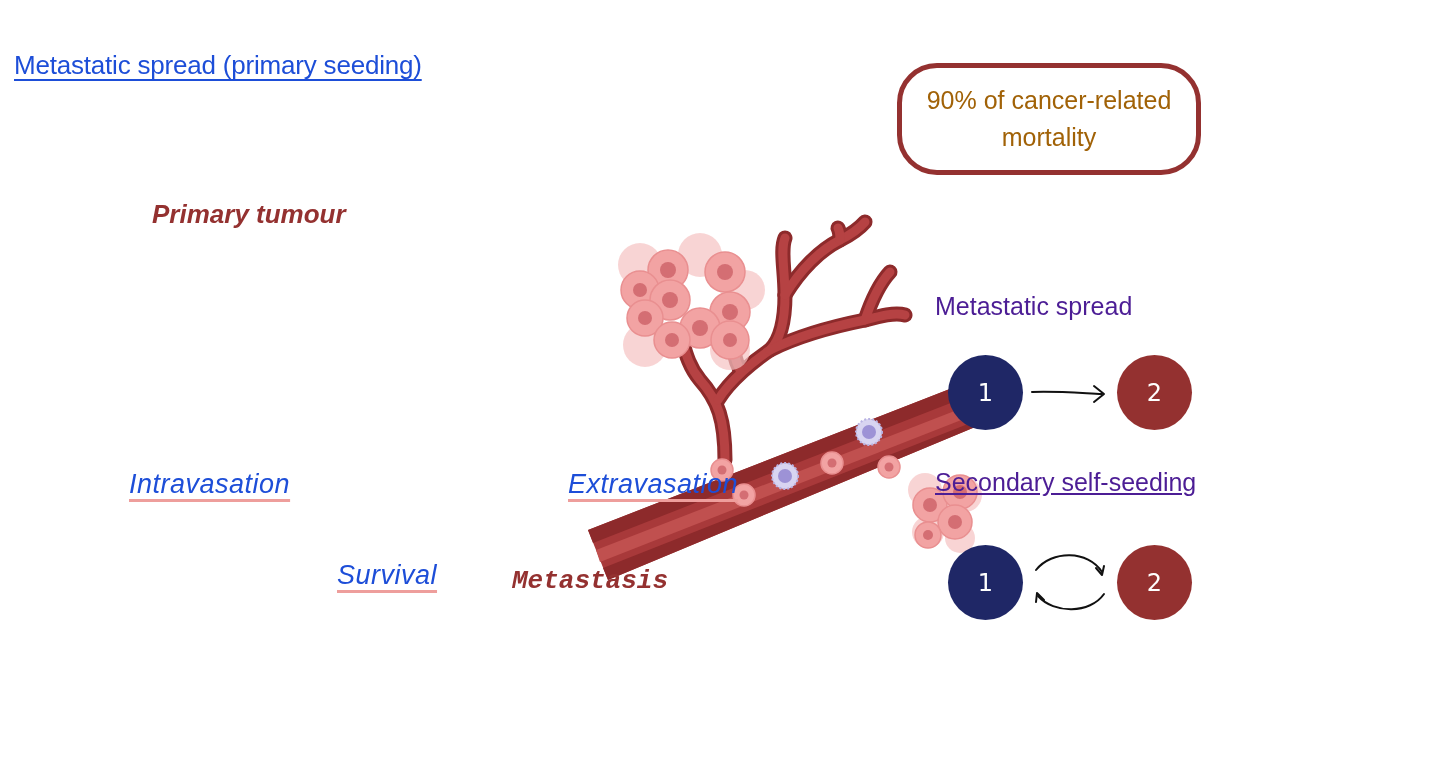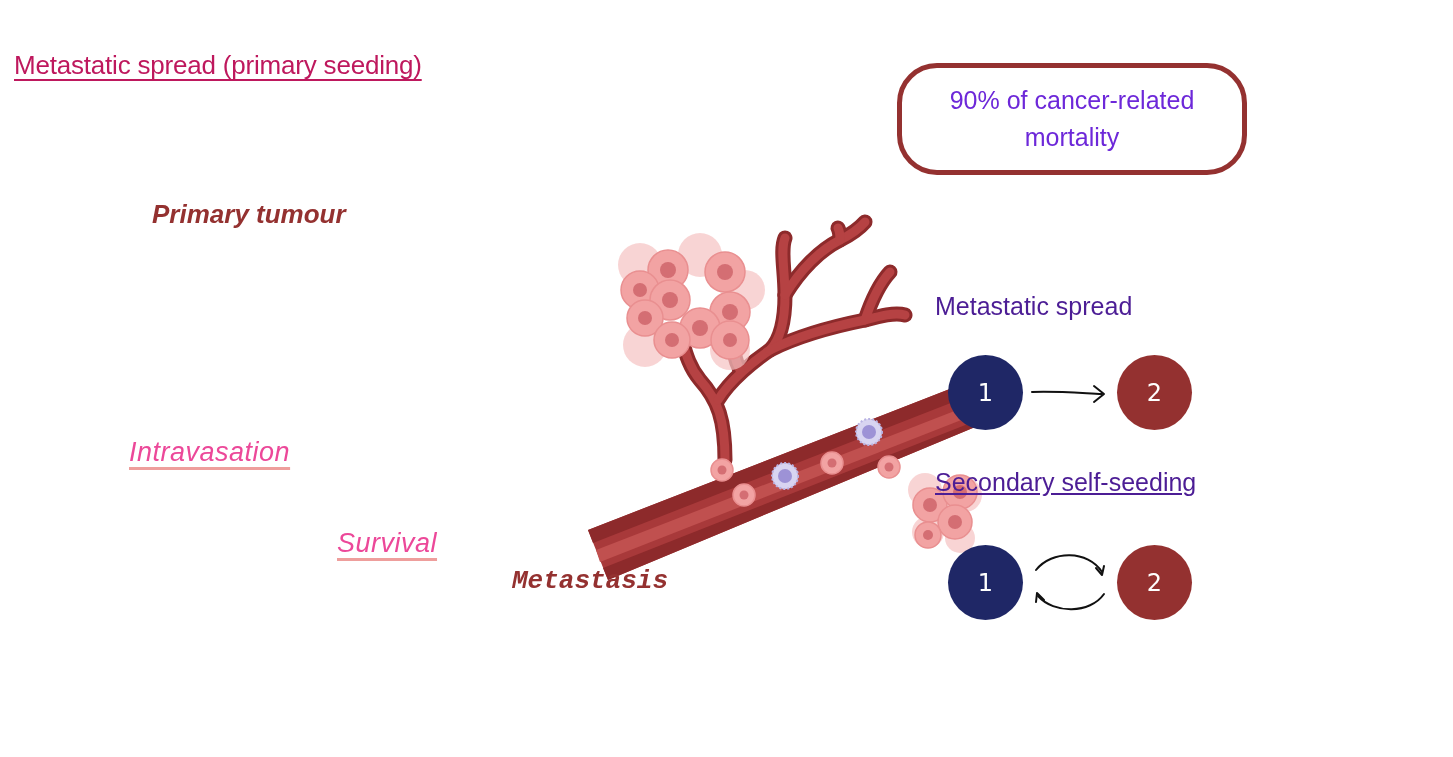--- a/index.html
+++ b/index.html
@@ -17,40 +17,40 @@
     }
     .abs { position: absolute; }
 
     .slide-title {
       left: 14px;
       top: 50px;
       font-size: 26px;
       text-decoration: underline;
       text-decoration-thickness: 2px;
       text-underline-offset: 5px;
-      color: #be185d;
+      color: #1d4ed8;
       white-space: nowrap;
       letter-spacing: -0.2px;
     }
 
     .mortality-box {
       left: 897px;
       top: 63px;
-      width: 350px;
+      width: 304px;
       height: 112px;
       border: 5px solid #943130;
       border-radius: 40px;
       box-sizing: border-box;
       display: flex;
       align-items: center;
       justify-content: center;
       text-align: center;
       font-size: 25px;
       line-height: 37px;
-      color: #6d28d9;
+      color: #a16207;
       padding: 0 20px;
     }
 
     .section-label {
       font-size: 25px;
       color: #4c1d95;
       white-space: nowrap;
     }
 
     .node {
@@ -69,29 +69,30 @@
     .node-secondary { background: #943130; }
 
     .illus-label-dark {
       color: #943130;
       font-weight: bold;
       font-style: italic;
       font-size: 26px;
       white-space: nowrap;
     }
     .illus-label-light {
-      color: #ec4899;
+      color: #1d4ed8;
       font-style: italic;
       font-size: 27px;
       text-decoration: underline;
       text-decoration-thickness: 3px;
       text-underline-offset: 6px;
       text-decoration-color: #ee9e9c;
       white-space: nowrap;
       letter-spacing: 0.5px;
+      margin-top: 32px;
     }
 
     svg { position: absolute; overflow: visible; }
   </style>
 </head>
 <body>
 
 <div class="abs slide-title">Metastatic spread (primary seeding)</div>
 
 <div class="abs mortality-box">
@@ -210,20 +211,21 @@
           <circle cx="560" cy="492" r="7"></circle>
         <circle cx="555" cy="522" r="7"></circle>
           <circle cx="528" cy="535" r="5"></circle>
       </g>
     </g>
   </svg>
 
   <div class="abs illus-label-dark" style="left:152px;top:199px;">Primary tumour</div>
   <div class="abs illus-label-light" style="left:129px;top:437px;">Intravasation</div>
   <div class="abs illus-label-light" style="left:337px;top:528px;">Survival</div>
+  <div class="abs illus-label-light" style="left:568px;top:437px;">Extravasation</div>
   <div class="abs illus-label-dark" style="left:512px;top:566px;font-family:Liberation Mono, monospace;">Metastasis</div>
 </div>
 
 <div class="abs section-label" style="left:935px;top:292px;">Metastatic spread</div>
 <div class="abs node node-primary" style="left:948px;top:355px;">
   <span>1</span>
 </div>
 <svg style="left:1030px;top:382px;" width="80" height="24" viewBox="0 0 80 24">
   <path d="M2 10 C25 9 50 11 72 12" stroke="#111" stroke-width="2" fill="none" stroke-linecap="round"></path>
   <path d="M64 4 L74 12 L64 20" stroke="#111" stroke-width="2" fill="none" stroke-linecap="round" stroke-linejoin="round"></path>

